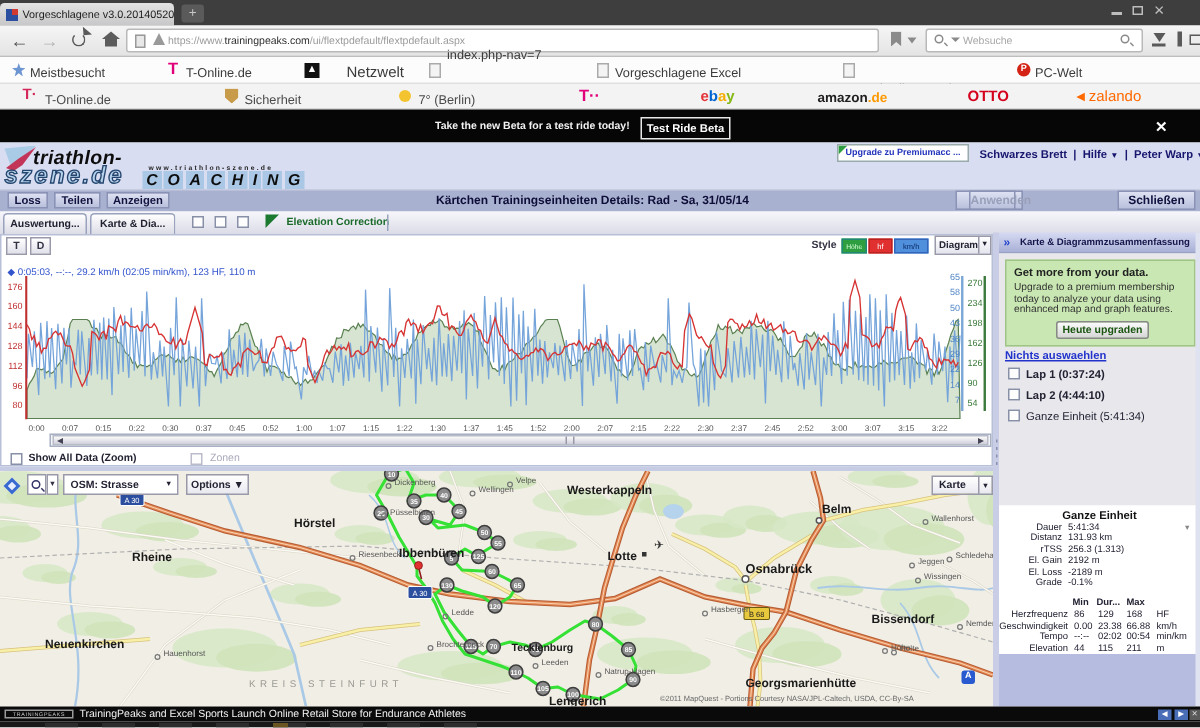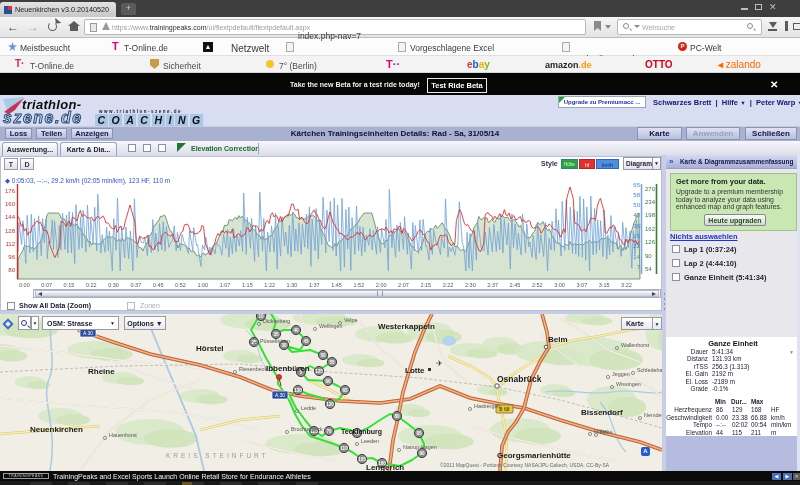--- a/index.html
+++ b/index.html
@@ -5,21 +5,21 @@
 body{position:relative;font-family:"Liberation Sans",sans-serif;background:#fff}
 .a{position:absolute}
 .b{position:absolute;border:1px solid #8a93b5;background:linear-gradient(#dde1f2,#b9c0dc);color:#12123f;font-weight:bold;text-align:center}
 .cb{position:absolute;width:8px;height:8px;border:1px solid #8890a8;background:#fdfdfd}
 .tx{white-space:nowrap}
 </style></head><body>
 <div class="a" style="left:0;top:0;width:800px;height:17px;background:#3e3e3e"></div>
 <div class="a" style="left:0;top:2px;width:116px;height:15px;background:linear-gradient(#e3e3e3,#c7c7c9);border-radius:3px 3px 0 0"></div>
 <div class="a" style="left:4px;top:6px;width:8px;height:8px;background:#2b4fa0"></div>
 <div class="a" style="left:8px;top:6px;width:4px;height:4px;background:#d03a30"></div>
-<div class="a tx" style="left:15px;top:5px;font-size:7.2px;color:#1c1c1c">Neuenkirchen v3.0.20140520</div>
+<div class="a tx" style="left:15px;top:5px;font-size:7.2px;color:#1c1c1c">Vorgeschlagene v3.0.20140520</div>
 <div class="a" style="left:121px;top:3px;width:15px;height:12px;background:#5a5a5a;border-radius:2px;color:#c8c8c8;font-size:9px;line-height:11px;text-align:center">+</div>
 <div class="a" style="left:741px;top:8px;width:7px;height:2px;background:#bdbdbd"></div>
 <div class="a" style="left:755px;top:4px;width:7px;height:6px;border:1px solid #bdbdbd"></div>
 <div class="a" style="left:769px;top:3px;color:#bdbdbd;font-size:9px;line-height:9px">✕</div>
 <div class="a" style="left:0;top:17px;width:800px;height:21px;background:linear-gradient(#f5f5f5,#e4e4e4);border-bottom:1px solid #bebebe"></div>
 <div class="a" style="left:7px;top:21px;font-size:12px;color:#4a4a4a;line-height:12px">←</div>
 <div class="a" style="left:27px;top:21px;font-size:12px;color:#b4b4b4;line-height:12px">→</div>
 <div class="a" style="left:48px;top:22px;width:9px;height:9px;border:1.5px solid #5a5a5a;border-radius:50%;border-top-color:transparent"></div>
 <div class="a" style="left:53px;top:20px;width:0;height:0;border-left:4px solid transparent;border-right:4px solid transparent;border-top:4px solid #5a5a5a;transform:rotate(40deg)"></div>
 <div class="a" style="left:68px;top:21px;width:0;height:0;border-left:6px solid transparent;border-right:6px solid transparent;border-bottom:5px solid #5c5c5c"></div>
@@ -85,21 +85,21 @@
     <div style="position:absolute;left:0;top:0;width:0;height:0;border-top:6px solid #2e9e40;border-right:6px solid transparent"></div>
     <div style="font-size:6px;font-weight:bold;color:#2233bb;text-align:center;line-height:10px">Upgrade zu Premiumacc ...</div>
   </div>
 <div class="a tx" style="left:653px;top:98px;font-size:7.5px;font-weight:bold;color:#16166e">Schwarzes Brett&nbsp; |&nbsp; Hilfe <span style="font-size:5.5px">▼</span>&nbsp; |&nbsp; Peter Warp <span style="font-size:5.5px">▼</span></div>
 <div class="a" style="left:0;top:126px;width:800px;height:15px;background:#a9b1d0;border-top:1px solid #c8cce0"></div>
 <div class="b" style="left:5px;top:128px;width:27px;height:11px;font-size:7.5px;line-height:10px">Loss</div>
 <div class="b" style="left:36px;top:128px;width:31px;height:11px;font-size:7.5px;line-height:10px">Teilen</div>
 <div class="b" style="left:71px;top:128px;width:42px;height:11px;font-size:7.5px;line-height:10px">Anzeigen</div>
 <div class="a tx" style="left:250px;top:129px;width:290px;text-align:center;font-size:8px;font-weight:bold;color:#0d0d38">Kärtchen Trainingseinheiten Details: Rad - Sa, 31/05/14</div>
 <div class="b" style="left:637px;top:127px;width:45px;height:13px;font-size:8px;line-height:12px">Karte</div>
-<div class="b" style="left:686px;top:127px;width:54px;height:13px;font-size:8px;line-height:12px;color:#98a0ba">Anwenden</div>
+<div class="b" style="left:646px;top:127px;width:31px;height:13px;font-size:8px;line-height:12px;color:#98a0ba">Anwenden</div>
 <div class="b" style="left:745px;top:127px;width:52px;height:13px;font-size:8px;line-height:12px">Schließen</div>
 <div class="a" style="left:0;top:141px;width:800px;height:15px;background:linear-gradient(#f6f6fb,#dcdce8)"></div>
 <div class="a" style="left:2px;top:142px;width:56px;height:14px;background:linear-gradient(#fff,#dcdce6);border:1px solid #9aa3bd;border-bottom:none;border-radius:3px 3px 0 0;font-size:7px;font-weight:bold;color:#223;text-align:center;line-height:14px">Auswertung...</div>
 <div class="a" style="left:60px;top:142px;width:57px;height:14px;background:linear-gradient(#fff,#dcdce6);border:1px solid #9aa3bd;border-bottom:none;border-radius:3px 3px 0 0;font-size:7px;font-weight:bold;color:#223;text-align:center;line-height:14px">Karte &amp; Dia...</div>
 <div class="cb" style="left:128px;top:144px"></div>
 <div class="cb" style="left:143px;top:144px"></div>
 <div class="cb" style="left:158px;top:144px"></div>
 <div class="a" style="left:177px;top:143px;width:0;height:0;border-top:9px solid #1c7a30;border-right:9px solid transparent"></div>
 <div class="a tx" style="left:191px;top:145px;font-size:7px;font-weight:bold;color:#1a6b2a">Elevation Correction</div>
 <div class="a" style="left:258px;top:143px;width:1px;height:11px;background:#9aa3bd"></div>
@@ -423,21 +423,21 @@
 <div class="a" style="left:670px;top:173px;width:127px;height:58px;background:#c9e7b2;border:1px solid #a0c488"></div>
 <div class="a tx" style="left:676px;top:177px;font-size:7.5px;font-weight:bold;color:#222">Get more from your data.</div>
 <div class="a" style="left:676px;top:188px;width:118px;font-size:6.8px;color:#333;line-height:7.6px">Upgrade to a premium membership today to analyze your data using enhanced map and graph features.</div>
 <div class="a" style="left:704px;top:214px;width:62px;height:12px;background:linear-gradient(#fbfbfb,#d6d6d6);border:1px solid #888;border-radius:2px;font-size:7px;font-weight:bold;color:#1a5510;text-align:center;line-height:11px">Heute upgraden</div>
 <div class="a tx" style="left:670px;top:232px;font-size:7.5px;font-weight:bold;color:#2233cc;text-decoration:underline">Nichts auswaehlen</div>
 <div class="cb" style="left:672px;top:245px"></div>
 <div class="a tx" style="left:684px;top:245px;font-size:7.5px;font-weight:bold;color:#223">Lap 1 (0:37:24)</div>
 <div class="cb" style="left:672px;top:259px"></div>
 <div class="a tx" style="left:684px;top:259px;font-size:7.5px;font-weight:bold;color:#223">Lap 2 (4:44:10)</div>
 <div class="cb" style="left:672px;top:273px"></div>
-<div class="a tx" style="left:684px;top:273px;font-size:7.5px;font-weight:bold;color:#223">Ganze Einheit (5:41:34)</div>
+<div class="a tx" style="left:684px;top:273px;font-size:7.5px;font-weight:normal;color:#223">Ganze Einheit (5:41:34)</div>
 <div class="a" style="left:666px;top:337px;width:134px;height:99px;background:#fff"></div>
 <div class="a" style="left:666px;top:339px;width:134px;text-align:center;font-size:7.5px;font-weight:bold;color:#111">Ganze Einheit</div>
 <div class="a" style="left:648px;top:348.0px;width:60px;text-align:right;font-size:6.3px;color:#223">Dauer</div>
 <div class="a tx" style="left:712px;top:348.0px;font-size:6.3px;color:#223">5:41:34</div>
 <div class="a" style="left:648px;top:355.4px;width:60px;text-align:right;font-size:6.3px;color:#223">Distanz</div>
 <div class="a tx" style="left:712px;top:355.4px;font-size:6.3px;color:#223">131.93 km</div>
 <div class="a" style="left:648px;top:362.8px;width:60px;text-align:right;font-size:6.3px;color:#223">rTSS</div>
 <div class="a tx" style="left:712px;top:362.8px;font-size:6.3px;color:#223">256.3 (1.313)</div>
 <div class="a" style="left:648px;top:370.2px;width:60px;text-align:right;font-size:6.3px;color:#223">El. Gain</div>
 <div class="a tx" style="left:712px;top:370.2px;font-size:6.3px;color:#223">2192 m</div>

